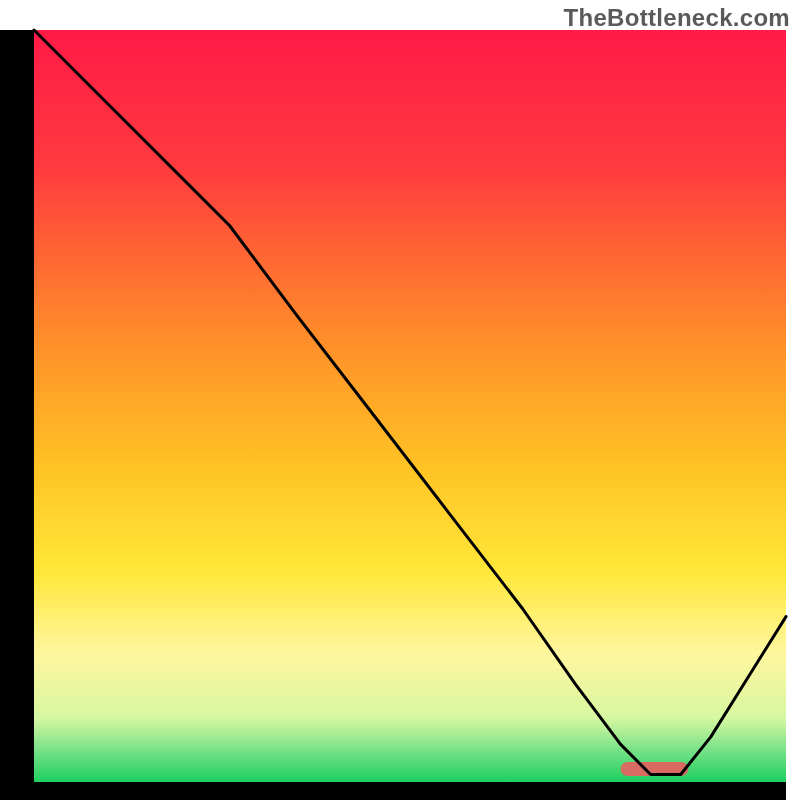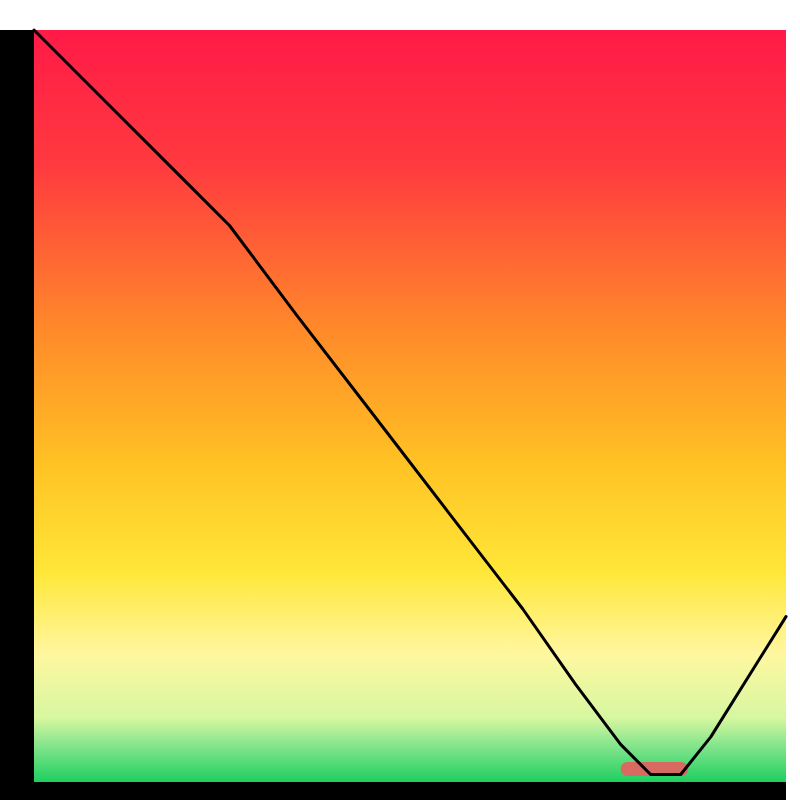--- a/index.html
+++ b/index.html
@@ -25,20 +25,21 @@
     color: #5a5a5a;
     letter-spacing: 0.3px;
     user-select: none;
   }
   svg { display: block; }
 </style>
 </head>
 <body>
 
 <div class="wrap">
+  <div class="watermark">TheBottleneck.com</div>
 
   <svg id="chart-svg" width="800" height="800" viewBox="0 0 800 800">
     <defs>
       <linearGradient id="bg-grad" x1="0" y1="0" x2="0" y2="1">
           <stop offset="0%" stop-color="#ff1a47"></stop>
           <stop offset="18%" stop-color="#ff3a3f"></stop>
           <stop offset="40%" stop-color="#ff8a2a"></stop>
           <stop offset="57.99999999999999%" stop-color="#ffc324"></stop>
           <stop offset="72%" stop-color="#ffe738"></stop>
           <stop offset="83%" stop-color="#fff7a0"></stop>

